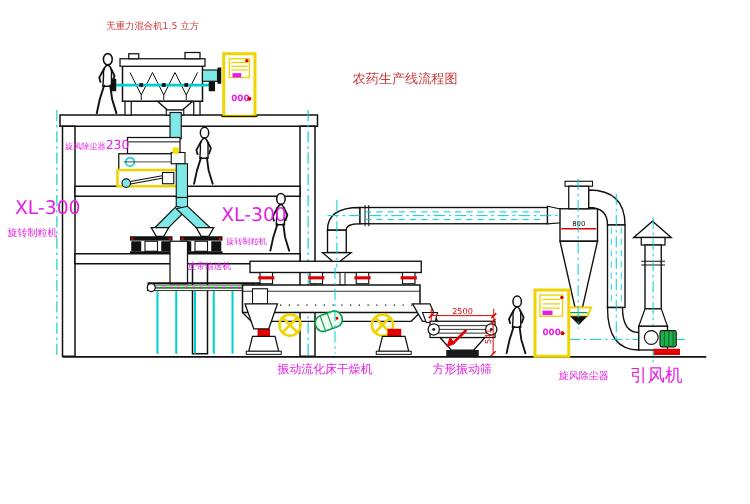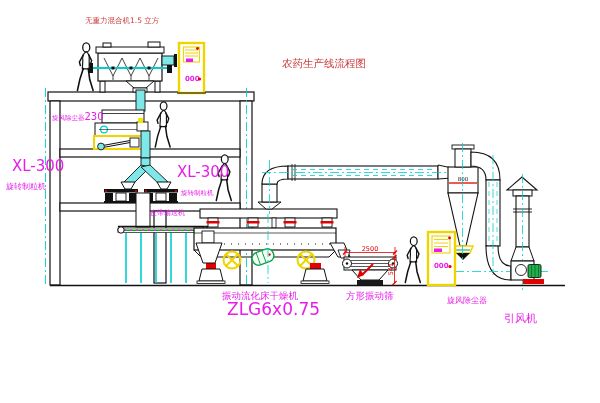--- a/index.html
+++ b/index.html
@@ -296,20 +296,19 @@
 
 <div class="lbl magenta" style="left:12px;top:159px;font-size:15px;">XL-300</div>
 <div class="lbl magenta" style="left:6px;top:183px;font-size:8px;">旋转制粒机</div>
 
 <div class="lbl magenta" style="left:177px;top:165px;font-size:15px;">XL-300</div>
 <div class="lbl magenta" style="left:181px;top:190px;font-size:6.5px;">旋转制粒机</div>
 
 <div class="lbl magenta" style="left:150px;top:210px;font-size:7px;">皮带输送机</div>
 
 <div class="lbl magenta" style="left:222px;top:291px;font-size:9.5px;">振动流化床干燥机</div>
-<div class="lbl magenta" style="left:227px;top:301px;font-size:17px;">ZLG6x0.75</div>
 
 <div class="lbl magenta" style="left:346px;top:291px;font-size:9.5px;">方形振动筛</div>
 
 <div class="lbl magenta" style="left:447px;top:297px;font-size:8px;">旋风除尘器</div>
-<div class="lbl magenta" style="left:504px;top:294px;font-size:11px;margin-top:19px;">引风机</div>
+<div class="lbl magenta" style="left:504px;top:294px;font-size:14px;">引风机</div>
 
 </div>
 
 </body></html>

